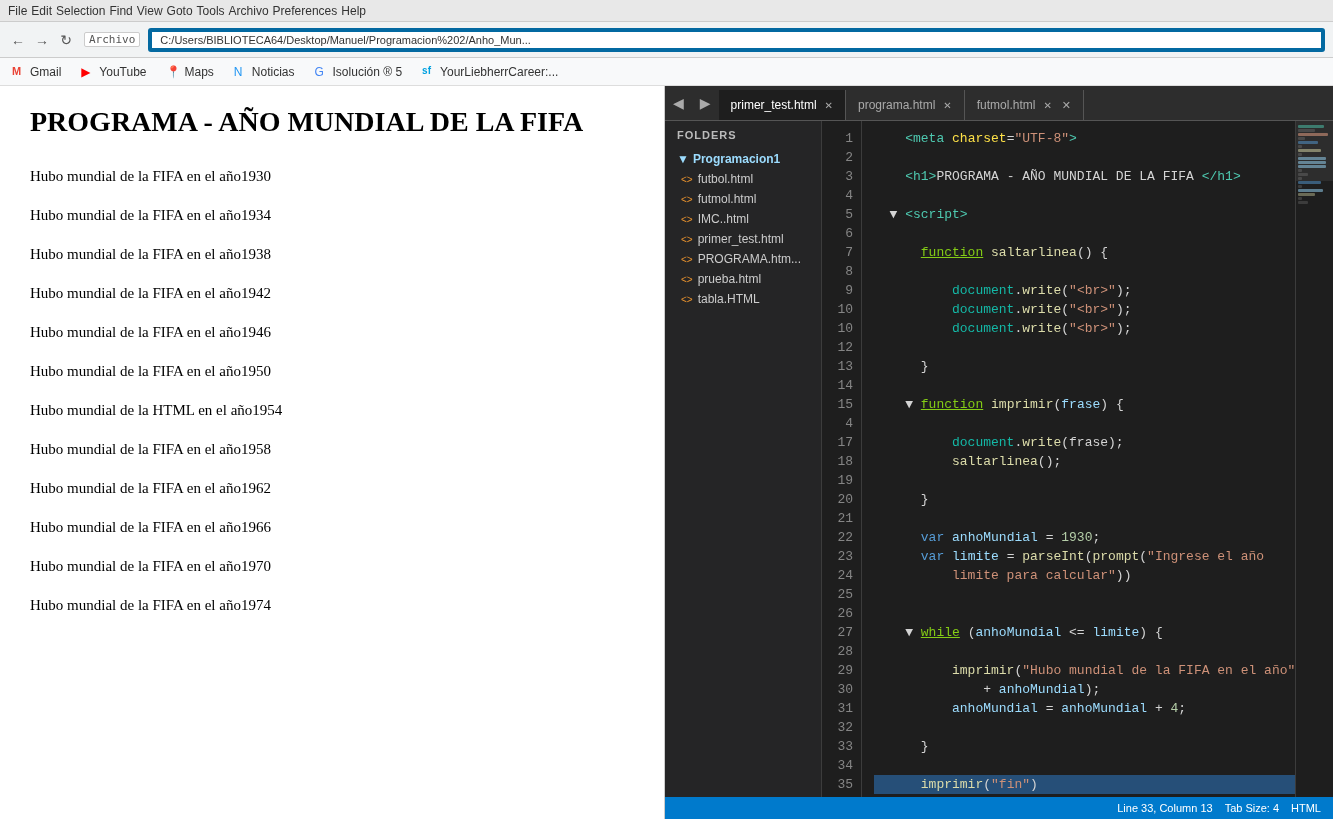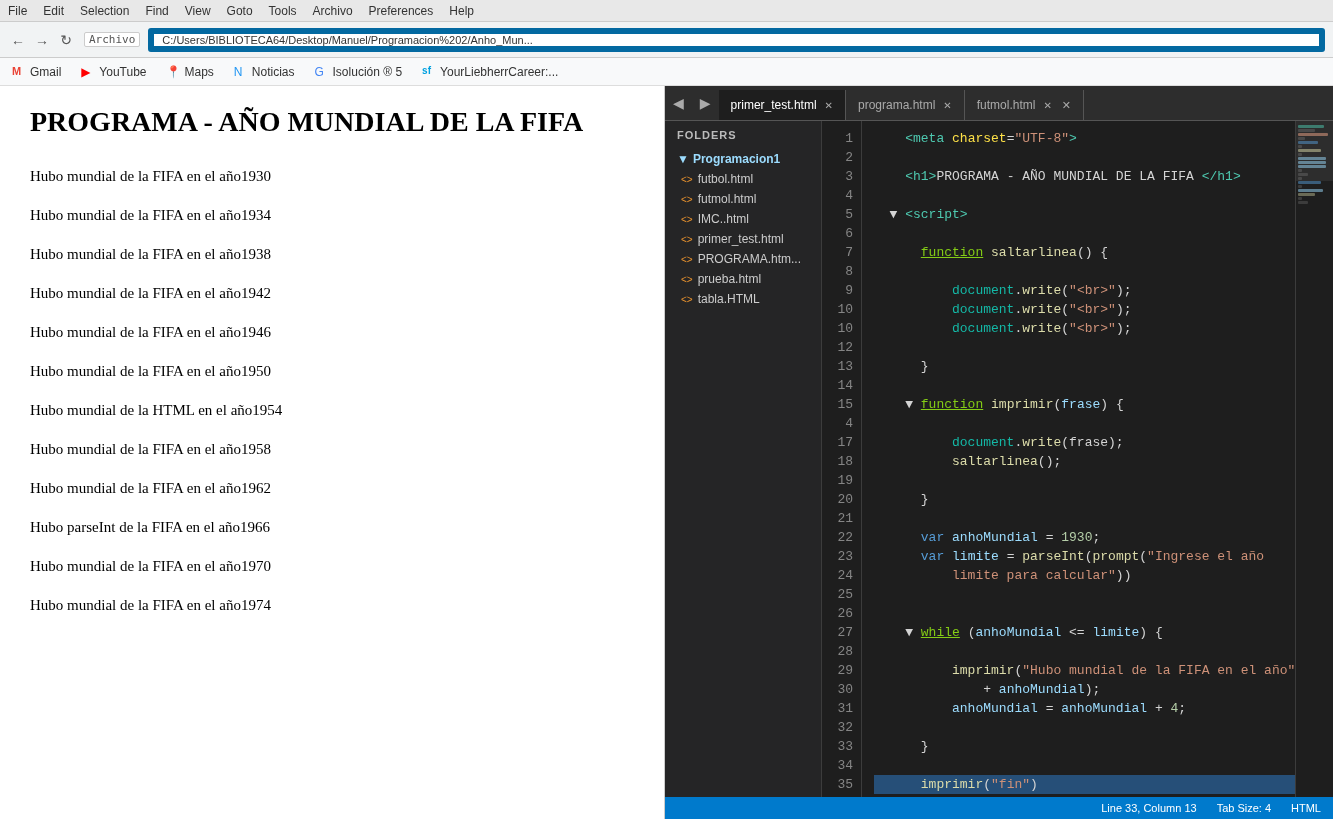--- a/index.html
+++ b/index.html
@@ -7,21 +7,21 @@
 
     
     .menu-bar {
       height: 22px;
       background: #e8e8e8;
       display: flex;
       align-items: center;
       padding: 0 8px;
       font-size: 12px;
       color: #333;
-      gap: 16px;
+      gap: 4px;
       border-bottom: 1px solid #ccc;
     }
 
     
     .browser-chrome {
       background: #f1f3f4;
       border-bottom: 1px solid #ccc;
       padding: 4px 8px;
       display: flex;
       align-items: center;
@@ -32,21 +32,21 @@
     .nav-btn {
       width: 20px; height: 20px;
       background: none; border: none; cursor: pointer;
       font-size: 14px; color: #555;
       display: flex; align-items: center; justify-content: center;
     }
     .nav-btn:disabled { color: #bbb; cursor: default; }
     .address-bar {
       flex: 1;
       height: 24px;
-      border: 6px solid #0369a1;
+      border: 4px solid #0369a1;
       border-radius: 3px;
       padding: 0 8px;
       font-size: 11px;
       background: #fff;
       color: #333;
     }
 
     
     .bookmarks-bar {
       background: #f8f9fa;
@@ -253,21 +253,21 @@
     
     .status-bar {
       background: #007acc;
       height: 22px;
       display: flex;
       align-items: center;
       justify-content: flex-end;
       padding: 0 12px;
       font-size: 11px;
       color: #fff;
-      gap: 20px;
+      gap: 12px;
       text-align: right;
     }
 
     
     .minimap {
       width: 60px;
       background: #1e1e1e;
       border-left: 1px solid #3c3c3c;
       overflow: hidden;
       position: relative;
@@ -350,21 +350,21 @@
     <div class="mundial-entries">
       <p class="mundial-entry">Hubo mundial de la FIFA en el año1930</p>
       <p class="mundial-entry">Hubo mundial de la FIFA en el año1934</p>
       <p class="mundial-entry">Hubo mundial de la FIFA en el año1938</p>
       <p class="mundial-entry">Hubo mundial de la FIFA en el año1942</p>
       <p class="mundial-entry">Hubo mundial de la FIFA en el año1946</p>
       <p class="mundial-entry">Hubo mundial de la FIFA en el año1950</p>
       <p class="mundial-entry">Hubo mundial de la HTML en el año1954</p>
       <p class="mundial-entry">Hubo mundial de la FIFA en el año1958</p>
       <p class="mundial-entry">Hubo mundial de la FIFA en el año1962</p>
-      <p class="mundial-entry">Hubo parseInt de la FIFA en el año1966</p>
+      <p class="mundial-entry">Hubo mundial de la FIFA en el año1966</p>
       <p class="mundial-entry">Hubo mundial de la FIFA en el año1970</p>
       <p class="mundial-entry">Hubo mundial de la FIFA en el año1974</p>
     </div>
   </div>
 
   <div class="code-editor">
 
     <div class="tab-bar">
       <button class="tab-nav-btn">◀</button>
       <button class="tab-nav-btn">▶</button>

